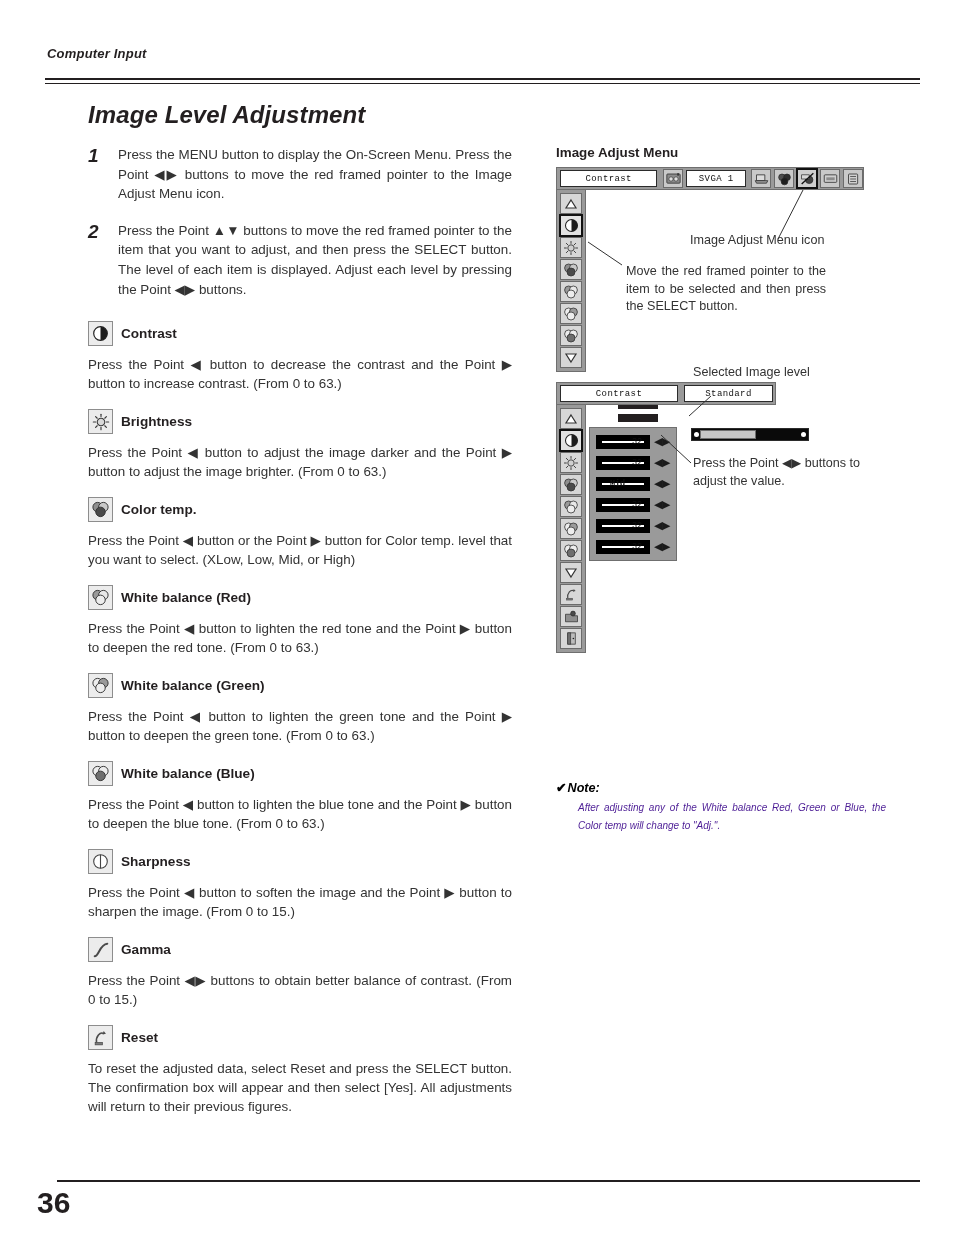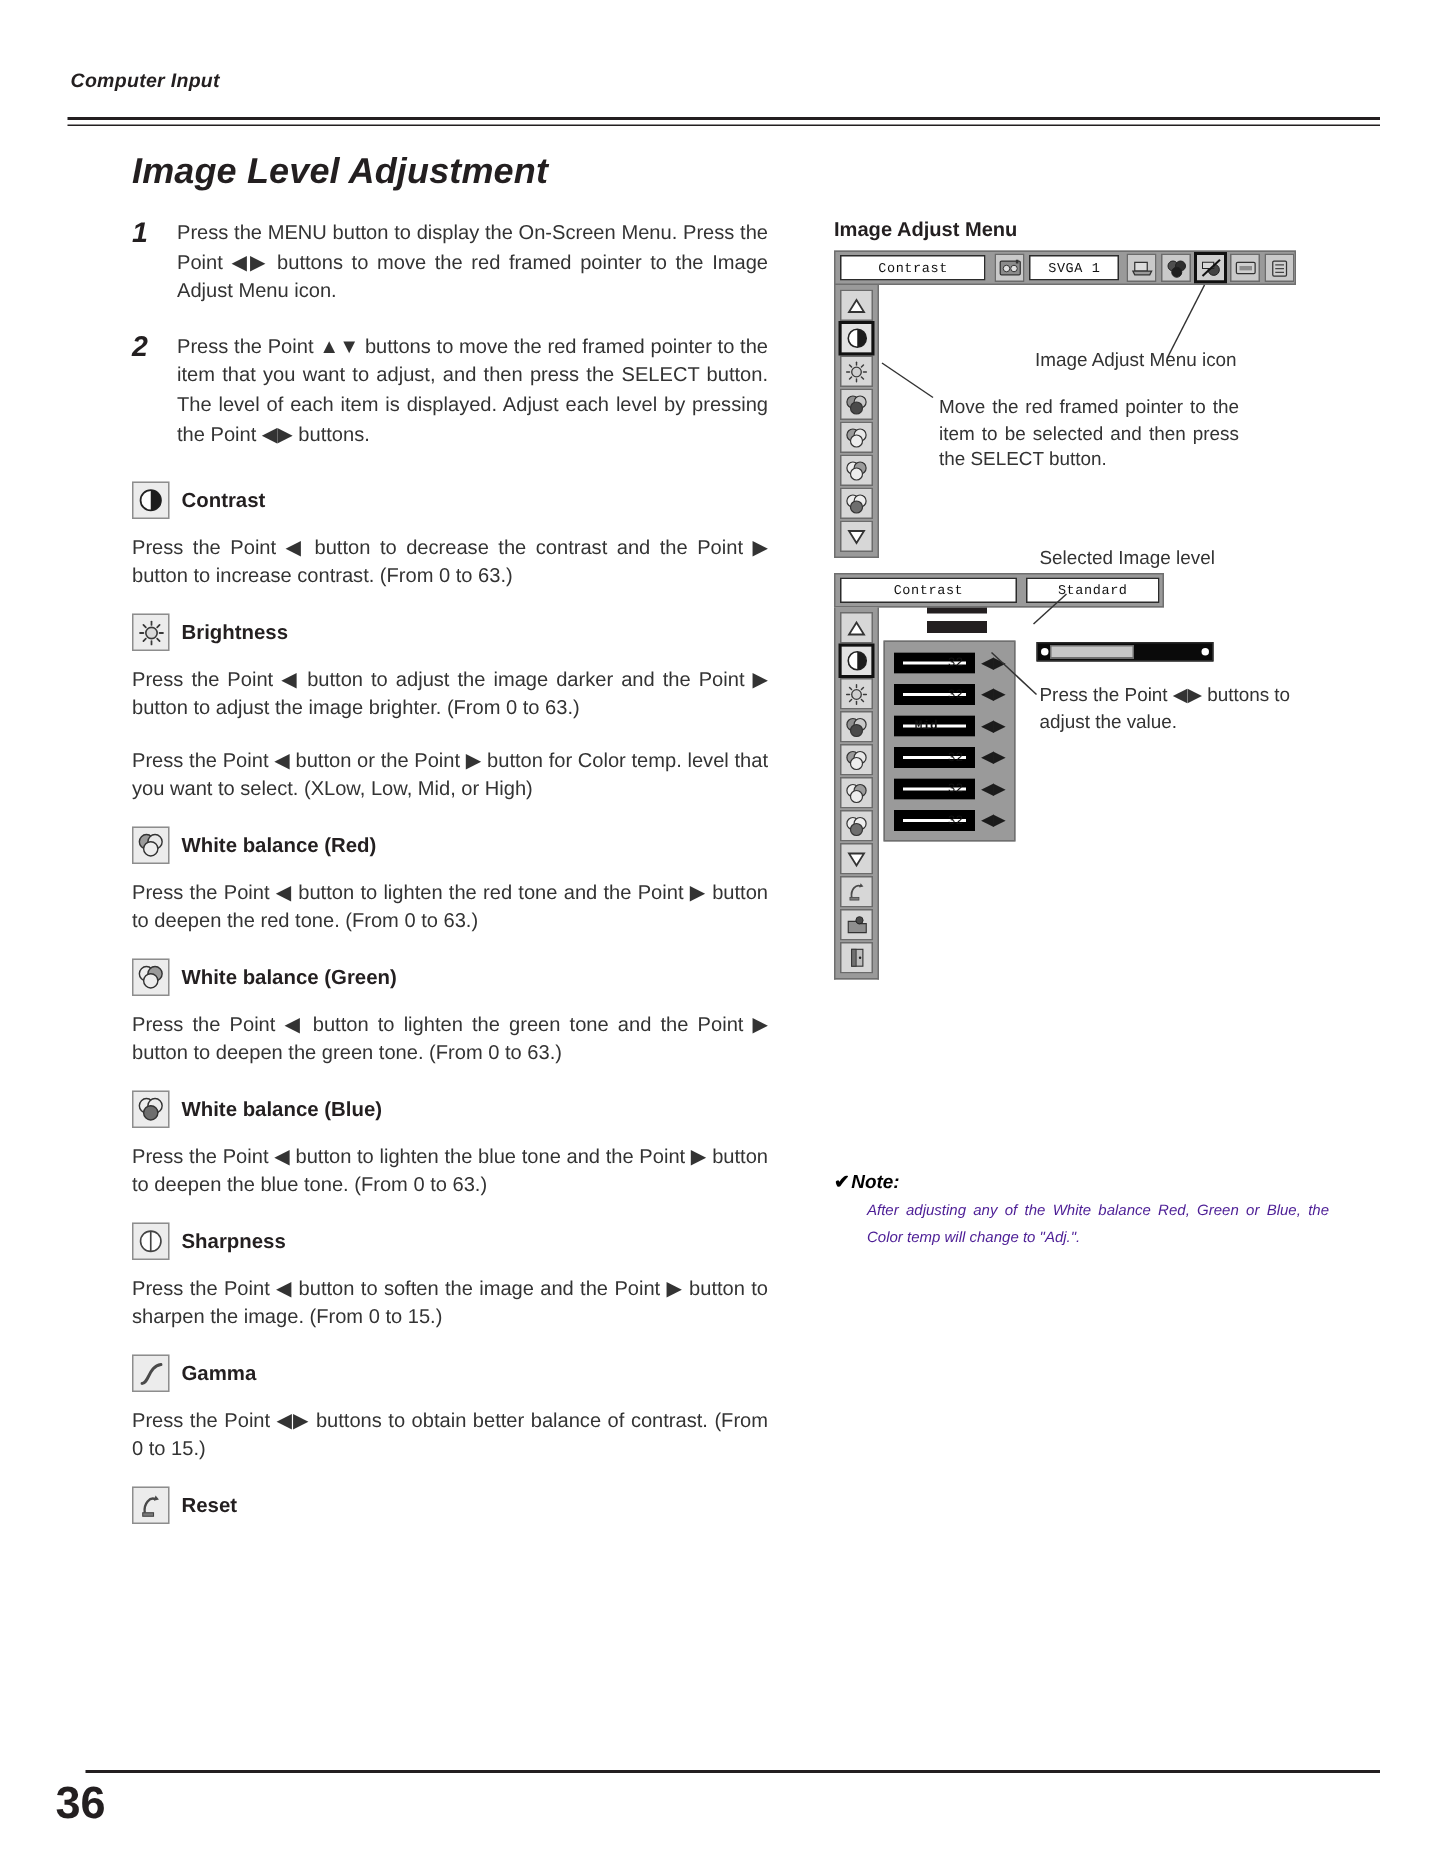--- a/index.html
+++ b/index.html
@@ -203,20 +203,30 @@
                 <line x1="5.8" y1="14.2" x2="4" y2="16"></line>
             </g>
           </svg>
         </div>
         <div class="sec-title">Brightness</div>
       </div>
       <div class="sec-body">Press the Point ◀ button to adjust the image darker and the Point ▶ button to adjust the image brighter.  (From 0 to 63.)</div>
     </div>
 
     <div class="sec">
+      <div class="sec-head">
+        <div class="ibox">
+          <svg width="19" height="19" viewBox="0 0 20 20">
+            <circle cx="7" cy="7.5" r="5" fill="#8f8f8f" stroke="#333" stroke-width="1"></circle>
+            <circle cx="13" cy="7.5" r="5" fill="#c9c9c9" stroke="#333" stroke-width="1"></circle>
+            <circle cx="10" cy="12.5" r="5" fill="#4a4a4a" stroke="#333" stroke-width="1"></circle>
+          </svg>
+        </div>
+        <div class="sec-title">Color temp.</div>
+      </div>
       <div class="sec-body">Press the Point ◀ button or the Point ▶ button for Color temp. level that you want to select. (XLow, Low, Mid, or High)</div>
     </div>
 
     <div class="sec">
       <div class="sec-head">
         <div class="ibox">
           <svg width="19" height="19" viewBox="0 0 20 20">
             <circle cx="7" cy="7.5" r="5" fill="#9a9a9a" stroke="#333" stroke-width="1"></circle>
             <circle cx="13" cy="7.5" r="5" fill="#e8e8e8" stroke="#333" stroke-width="1"></circle>
             <circle cx="10" cy="12.5" r="5" fill="#ededed" stroke="#333" stroke-width="1"></circle>
@@ -284,20 +294,21 @@
       <div class="sec-head">
         <div class="ibox">
           <svg width="18" height="18" viewBox="0 0 20 20">
             <path d="M5 15 C 4 8, 9 3, 13 5" fill="none" stroke="#4a4a4a" stroke-width="1.8"></path>
             <path d="M13 2.2 L15.5 5.2 L11.8 6.2 Z" fill="#4a4a4a"></path>
             <rect x="3.5" y="15" width="8" height="2.6" fill="#7a7a7a" stroke="#444" stroke-width=".8"></rect>
           </svg>
         </div>
         <div class="sec-title">Reset</div>
       </div>
+      <div class="sec-body" style="margin-top:3px;">To reset the adjusted data, select Reset and press the SELECT button.  The confirmation box will appear and then select [Yes].  All adjustments will return to their previous figures.</div>
     </div>
 
   </div>
 
   <div class="col-right">
 
     <div class="r-title">Image Adjust Menu</div>
 
     <div class="diagram1">
 

